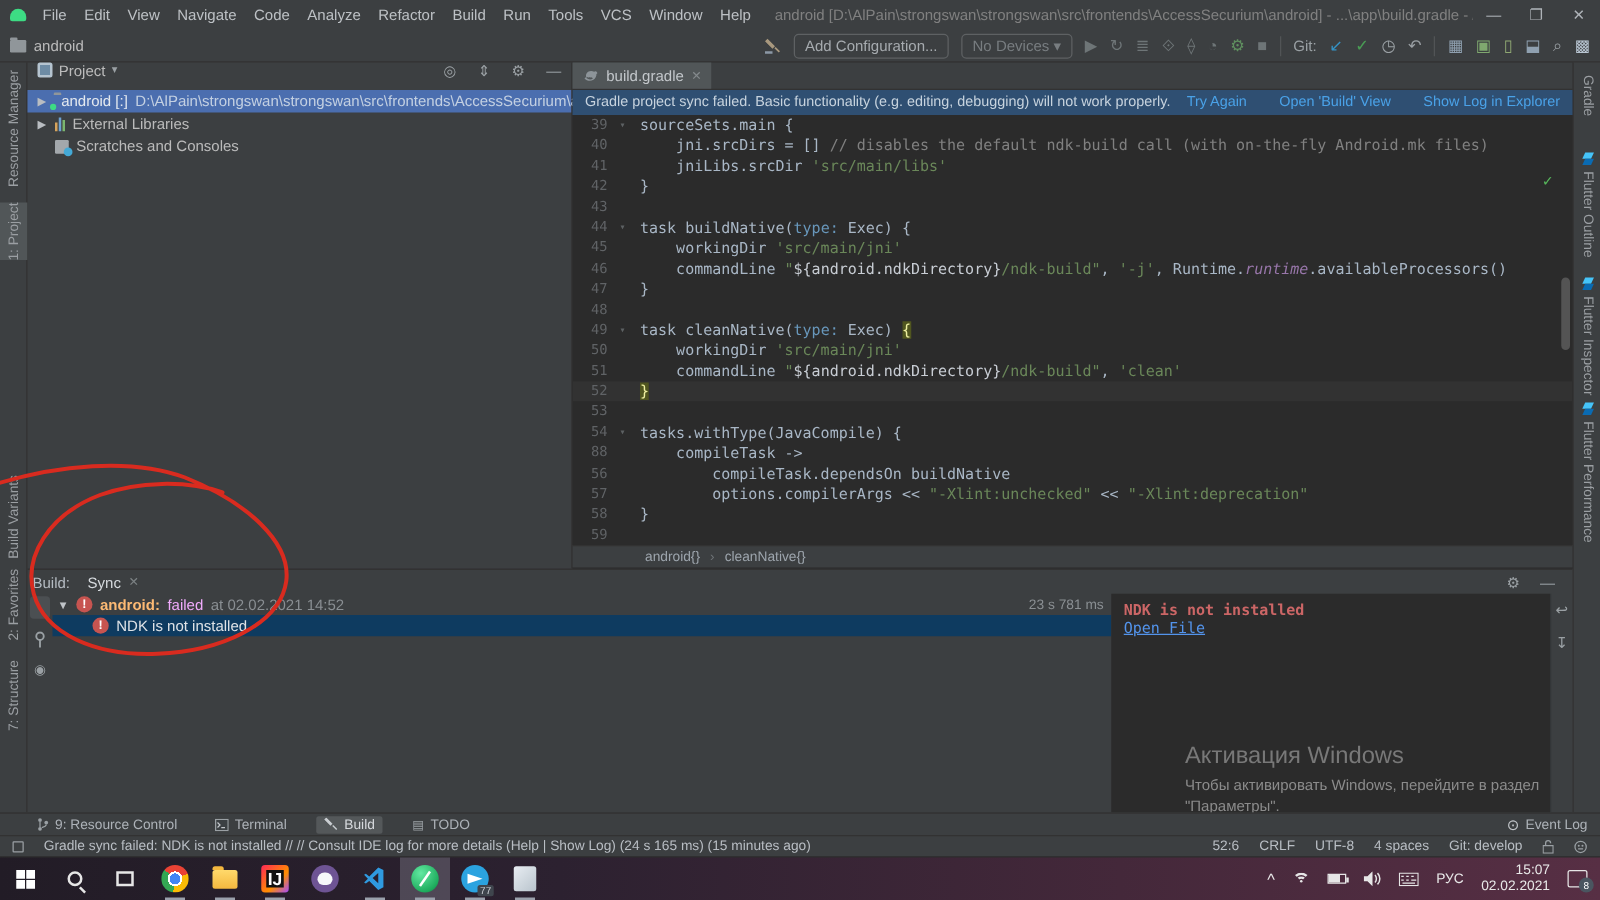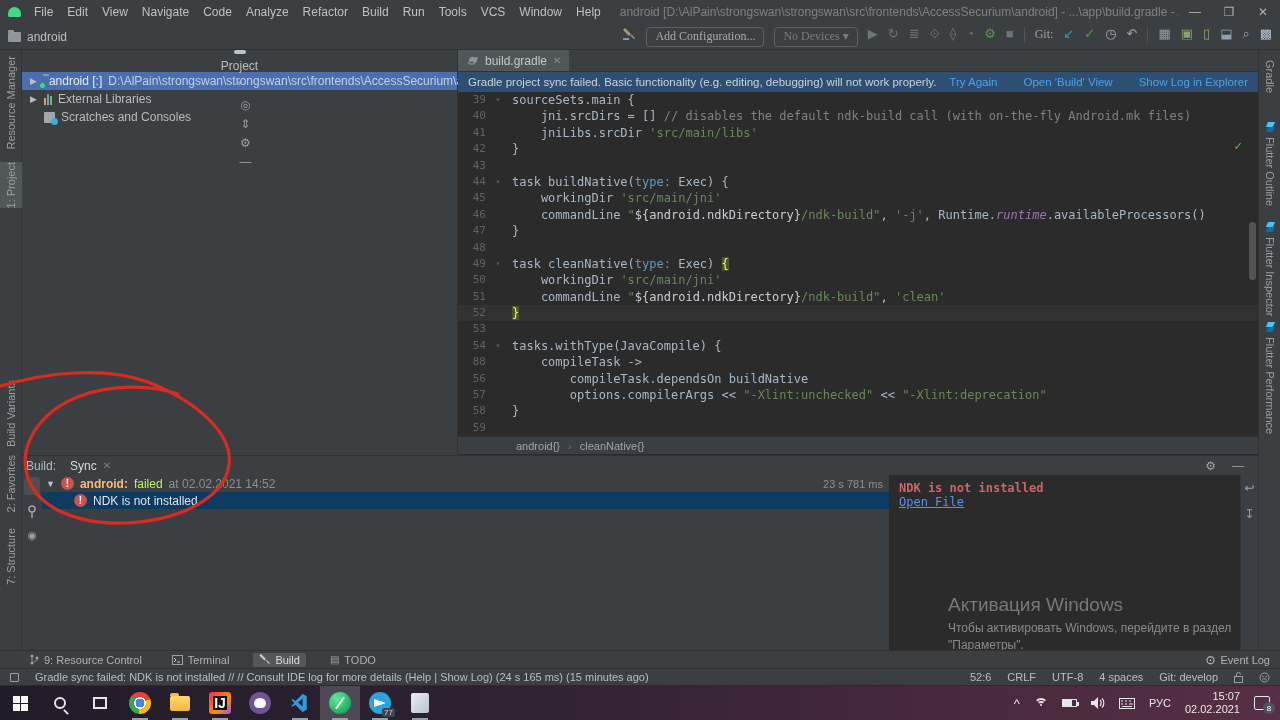--- a/index.html
+++ b/index.html
@@ -15,21 +15,21 @@
   #win-title { margin-left:12px; color:#808080; font-size:12px; white-space:nowrap; overflow:hidden; flex:1; }
   .win-btn { width:34px; text-align:center; color:#aeb3b8; font-size:12px; height:24px; line-height:24px; }
 
   
   #toolbar { left:0; top:24px; width:1280px; height:26px; background:#3c3f41; border-bottom:1px solid #323232;
              display:flex; align-items:center; padding:0 8px; }
   #toolbar .proj { display:flex; align-items:center; gap:6px; color:#bbb; }
   .folder-ic { width:13px; height:10px; background:#90969a; border-radius:1px; position:relative; }
   .folder-ic::before { content:""; position:absolute; left:0; top:-2px; width:6px; height:2px; background:#90969a; border-radius:1px 1px 0 0; }
   .folder-ic.green::after { content:""; position:absolute; right:-2px; bottom:-2px; width:5px; height:5px; background:#3ddc84; border-radius:50%; }
-  #toolbar-right { margin-left:auto; display:flex; align-items:flex-start; gap:10px;font-family:Liberation Serif, serif; }
+  #toolbar-right { margin-left:auto; display:flex; align-items:center; gap:10px; }
   .tb-ic { font-size:13px; line-height:1; }
   .combo { height:20px; border:1px solid #5e6163; border-radius:4px; padding:0 8px; display:flex; align-items:center; font-size:12px; }
   .combo.dim { color:#787d80; }
   .combo.lit { color:#a6abaf; }
   .tb-sep { width:1px; height:16px; background:#515456; }
 
   
   .stripe { background:#3c3f41; }
   #stripe-left  { left:0; top:50px; width:22px; height:600px; border-right:1px solid #323232; }
   #stripe-right { left:1258px; top:50px; width:22px; height:600px; border-left:1px solid #323232; }
@@ -37,21 +37,21 @@
             color:#9b9fa3; font-size:11px; }
   .vlabel .txt { writing-mode:vertical-rl; }
   #stripe-left .vlabel .txt { transform:rotate(180deg); }
   .vlabel.active { background:#515658; }
   .flutter-ic { width:11px; height:11px; position:relative; }
   .flutter-ic i { position:absolute; display:block; width:7px; height:5px; background:#45c4f9; transform:skewX(-25deg); left:2px; top:0; }
   .flutter-ic i+i { background:#0a6bb3; top:5px; }
 
   
   #project { left:22px; top:50px; width:436px; height:405px; background:#3c3f41; border-right:1px solid #323232; }
-  #project-header { height:22px; display:flex; align-items:center; padding:0 8px; gap:5px;flex-direction:column; }
+  #project-header { height:22px; display:flex; padding:0 8px; gap:5px; }
   .proj-ic { width:12px; height:12px; background:#6e8ca5; border-radius:2px; border:2px solid #b5c4d0; }
   #project-header .spacer { flex:1; }
   #project-header .hic { color:#9aa0a4; font-size:12px; margin-left:12px; }
   .tree-row { height:18px; display:flex; align-items:center; gap:6px; padding-left:8px; font-size:12px; color:#bbb; white-space:nowrap; }
   .tree-row.sel { background:#4b6eaf; color:#dce4ee; }
   .tree-arrow { color:#b9bdc1; font-size:9px; width:8px; }
   .tree-row .name { color:#e4e9ef; }
   .tree-row.sel .path { color:#c3d0e2; }
   .libs-ic { display:flex; gap:1px; align-items:flex-end; height:11px; }
   .libs-ic i { width:2px; background:#6ea1d0; display:block; }
@@ -90,21 +90,21 @@
   #build-header .x { color:#7c8284; font-size:10px; }
   #build-header .right { margin-left:auto; display:flex; gap:16px; color:#9aa0a4; padding-right:10px; }
   #build-ltb { position:absolute; left:0; top:19px; width:20px; height:176px; display:flex; flex-direction:column; align-items:center; gap:10px; padding-top:2px; }
   .pressed { width:16px; height:18px; background:#4b4f52; border-radius:3px; }
   #build-tree { position:absolute; left:20px; top:19px; width:847px; }
   .btr { height:17px; display:flex; align-items:center; gap:6px; padding-left:4px; font-size:12px; }
   .btr .dur { margin-left:auto; color:#8a8f93; padding-right:6px; font-size:11px; }
   .btr.sel { background:#0e3b60; }
   .err-ic { width:13px; height:13px; background:#c75450; border-radius:50%; color:#fff; font-size:10px; font-weight:bold;
             display:flex; align-items:center; justify-content:center; flex:none; }
-  .btr .nm { color:#fdba74; font-weight:bold; } .btr .st { color:#bef264; } .btr .tm { color:#8a8f93; }
+  .btr .nm { color:#fdba74; font-weight:bold; } .btr .st { color:#f0abfc; } .btr .tm { color:#8a8f93; }
   .btr .lbl2 { color:#dfe3e7; }
   #build-console { position:absolute; left:867px; top:19px; width:351px; height:176px; background:#2b2b2b;
                    font-family:"DejaVu Sans Mono", monospace; font-size:12px; padding:6px 10px; }
   #build-console .err { color:#cc6666; font-weight:bold; }
   #build-console a { color:#5394ec; }
   #build-rtb { position:absolute; left:1218px; top:19px; width:18px; height:176px; border-left:1px solid #333638;
                display:flex; flex-direction:column; align-items:center; gap:12px; padding-top:6px; color:#9aa0a4; }
   #watermark { position:absolute; left:926px; top:138px; width:300px; color:#787878; }
   #watermark .t1 { font-size:19px; }
   #watermark .t2 { font-size:12px; color:#8b8b8b; line-height:17px; margin-top:4px; }

